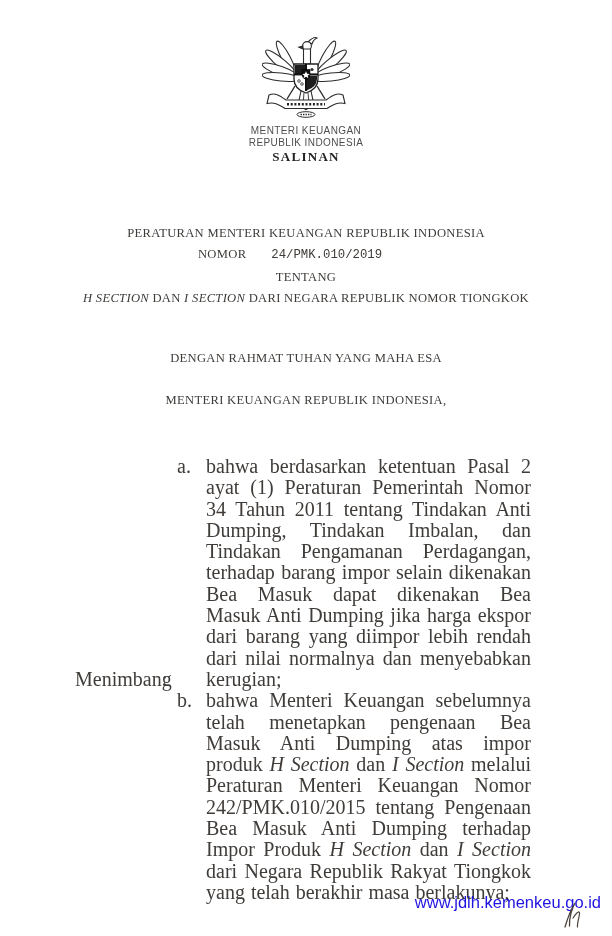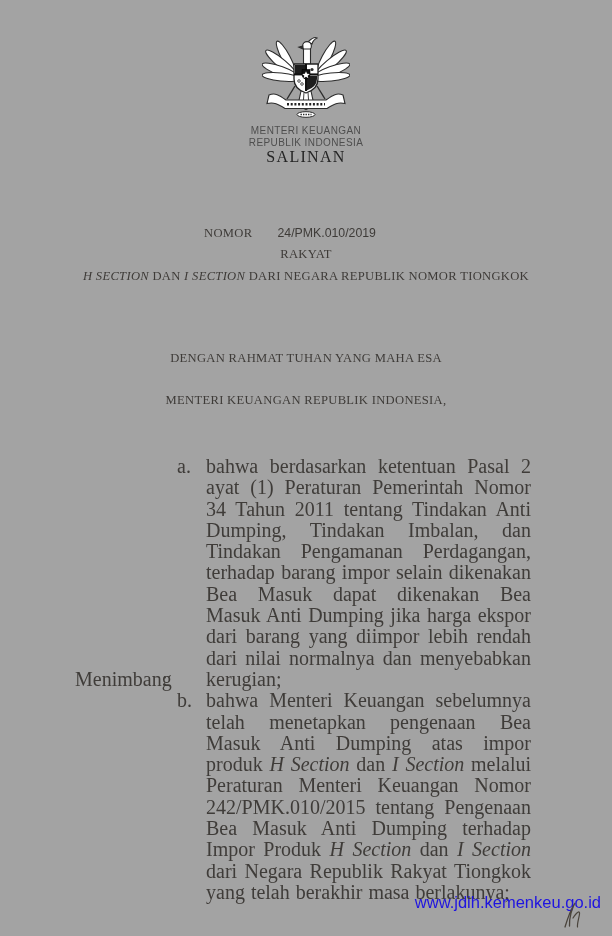--- a/index.html
+++ b/index.html
@@ -1,51 +1,51 @@
 <!DOCTYPE html>
 <html><head>
 <meta charset="utf-8">
 <style>
   html,body{margin:0;padding:0;background:#e8e8e8;}
   .page{
     position:relative;
     width:612px;height:936px;
     margin:0 auto;
-    background:#a3a3a3;
+    background:#ffffff;
     overflow:hidden;
     font-family:"Liberation Serif","DejaVu Serif",serif;
     color:#3f3c39;
   }
   
   .letterhead{
     position:absolute;top:34px;left:0;width:100%;
     text-align:center;
   }
   .emblem{display:block;margin:0 auto;}
   .ministry-line{
     font-family:"Liberation Sans","DejaVu Sans",sans-serif;
     font-size:10px;line-height:12px;letter-spacing:.4px;
     color:#4e4e4e;
   }
   .ministry-line.first{margin-top:5px;}
   .salinan{
     font-family:"Liberation Serif","DejaVu Serif",serif;
-    font-weight:normal;font-size:16px;line-height:13px;
+    font-weight:bold;font-size:13px;line-height:13px;
     letter-spacing:1.3px;color:#242424;margin-top:1px;
   }
   
   .title-block{
     position:absolute;top:223px;left:0;width:100%;
     text-align:center;
     font-size:12.6px;line-height:21.4px;letter-spacing:.3px;
     color:#3e3b38;
   }
   .nomor-line{transform:translateX(-16px);}
   .nomor-value{
-    font-family:Liberation Sans, sans-serif;
+    font-family:Liberation Mono, monospace;
     font-size:12.3px;margin-left:25px;letter-spacing:0;text-align:right;
   }
   .it{font-style:italic;}
   
   .invocation,.authority{
     position:absolute;left:0;width:100%;text-align:center;
     font-size:12.6px;letter-spacing:.3px;color:#3e3b38;
   }
   .invocation{top:351px;}
   .authority{top:393px;}
@@ -129,24 +129,25 @@
 
       <ellipse cx="44" cy="80.5" rx="9" ry="2.8" fill="#ffffff" stroke="#2c2c2c" stroke-width="1"></ellipse>
       <path d="M38.5,80.5 L49.5,80.5" stroke="#2c2c2c" stroke-width="1.3" stroke-dasharray="1.4 1.1" fill="none"></path>
     </svg>
     <div class="ministry-line first">MENTERI KEUANGAN</div>
     <div class="ministry-line">REPUBLIK INDONESIA</div>
     <div class="salinan">SALINAN</div>
   </header>
 
   <section class="title-block">
+    <div>PERATURAN MENTERI KEUANGAN REPUBLIK INDONESIA</div>
     <div class="nomor-line">
       <span>NOMOR</span><span class="nomor-value">24/PMK.010/2019</span>
     </div>
-    <div>RAKYAT</div>
+    <div>TENTANG</div>
     <div>
       <span class="it">H SECTION</span><span> DAN </span><span class="it">I SECTION</span><span> DARI NEGARA REPUBLIK NOMOR TIONGKOK</span>
     </div>
   </section>
 
   <div class="invocation">DENGAN RAHMAT TUHAN YANG MAHA ESA</div>
   <div class="authority">MENTERI KEUANGAN REPUBLIK INDONESIA,</div>
 
   <section class="considerations">
     <div class="c-label">Menimbang</div>

